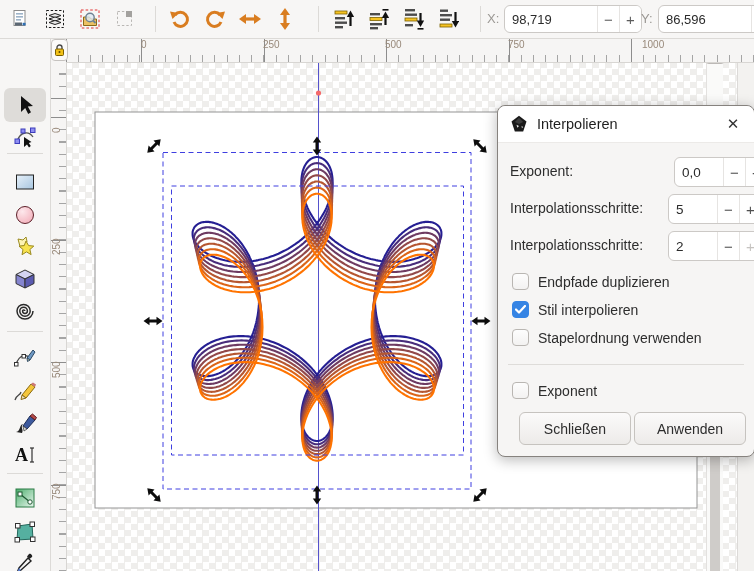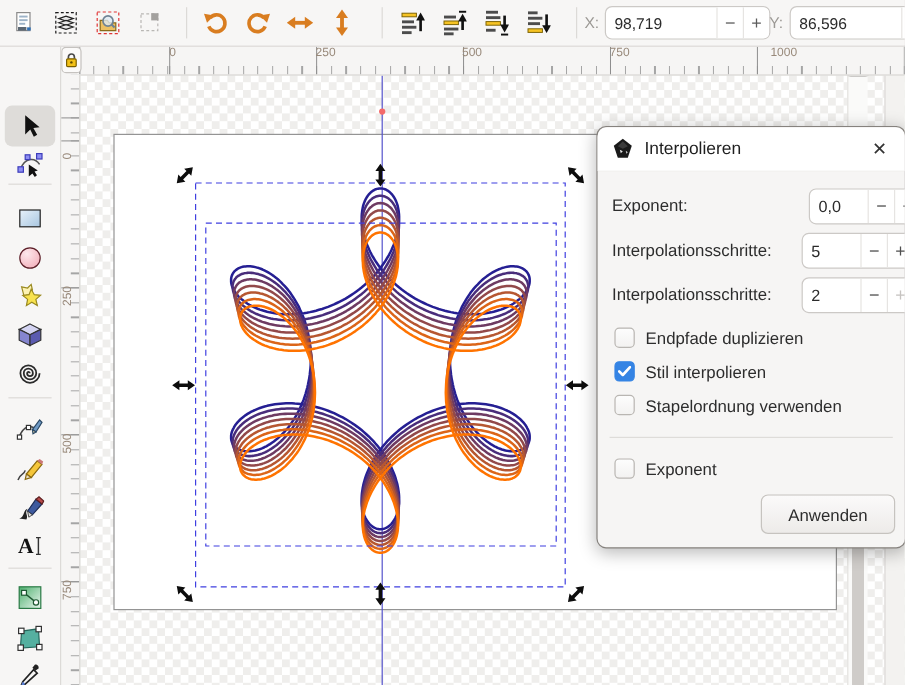--- a/index.html
+++ b/index.html
@@ -453,15 +453,16 @@
       <span>Stapelordnung verwenden</span>
     </div>
 
     <div class="dsep" style="top:258px"></div>
 
     <div class="cbrow" style="top:276px">
       <span class="cb"></span>
       <span>Exponent</span>
     </div>
 
+    <div class="dbtn" style="left:21px;top:306px;width:110px">Schließen</div>
     <div class="dbtn" style="left:136px;top:306px;width:110px">Anwenden</div>
   </div>
 </div>
 
 </body></html>

